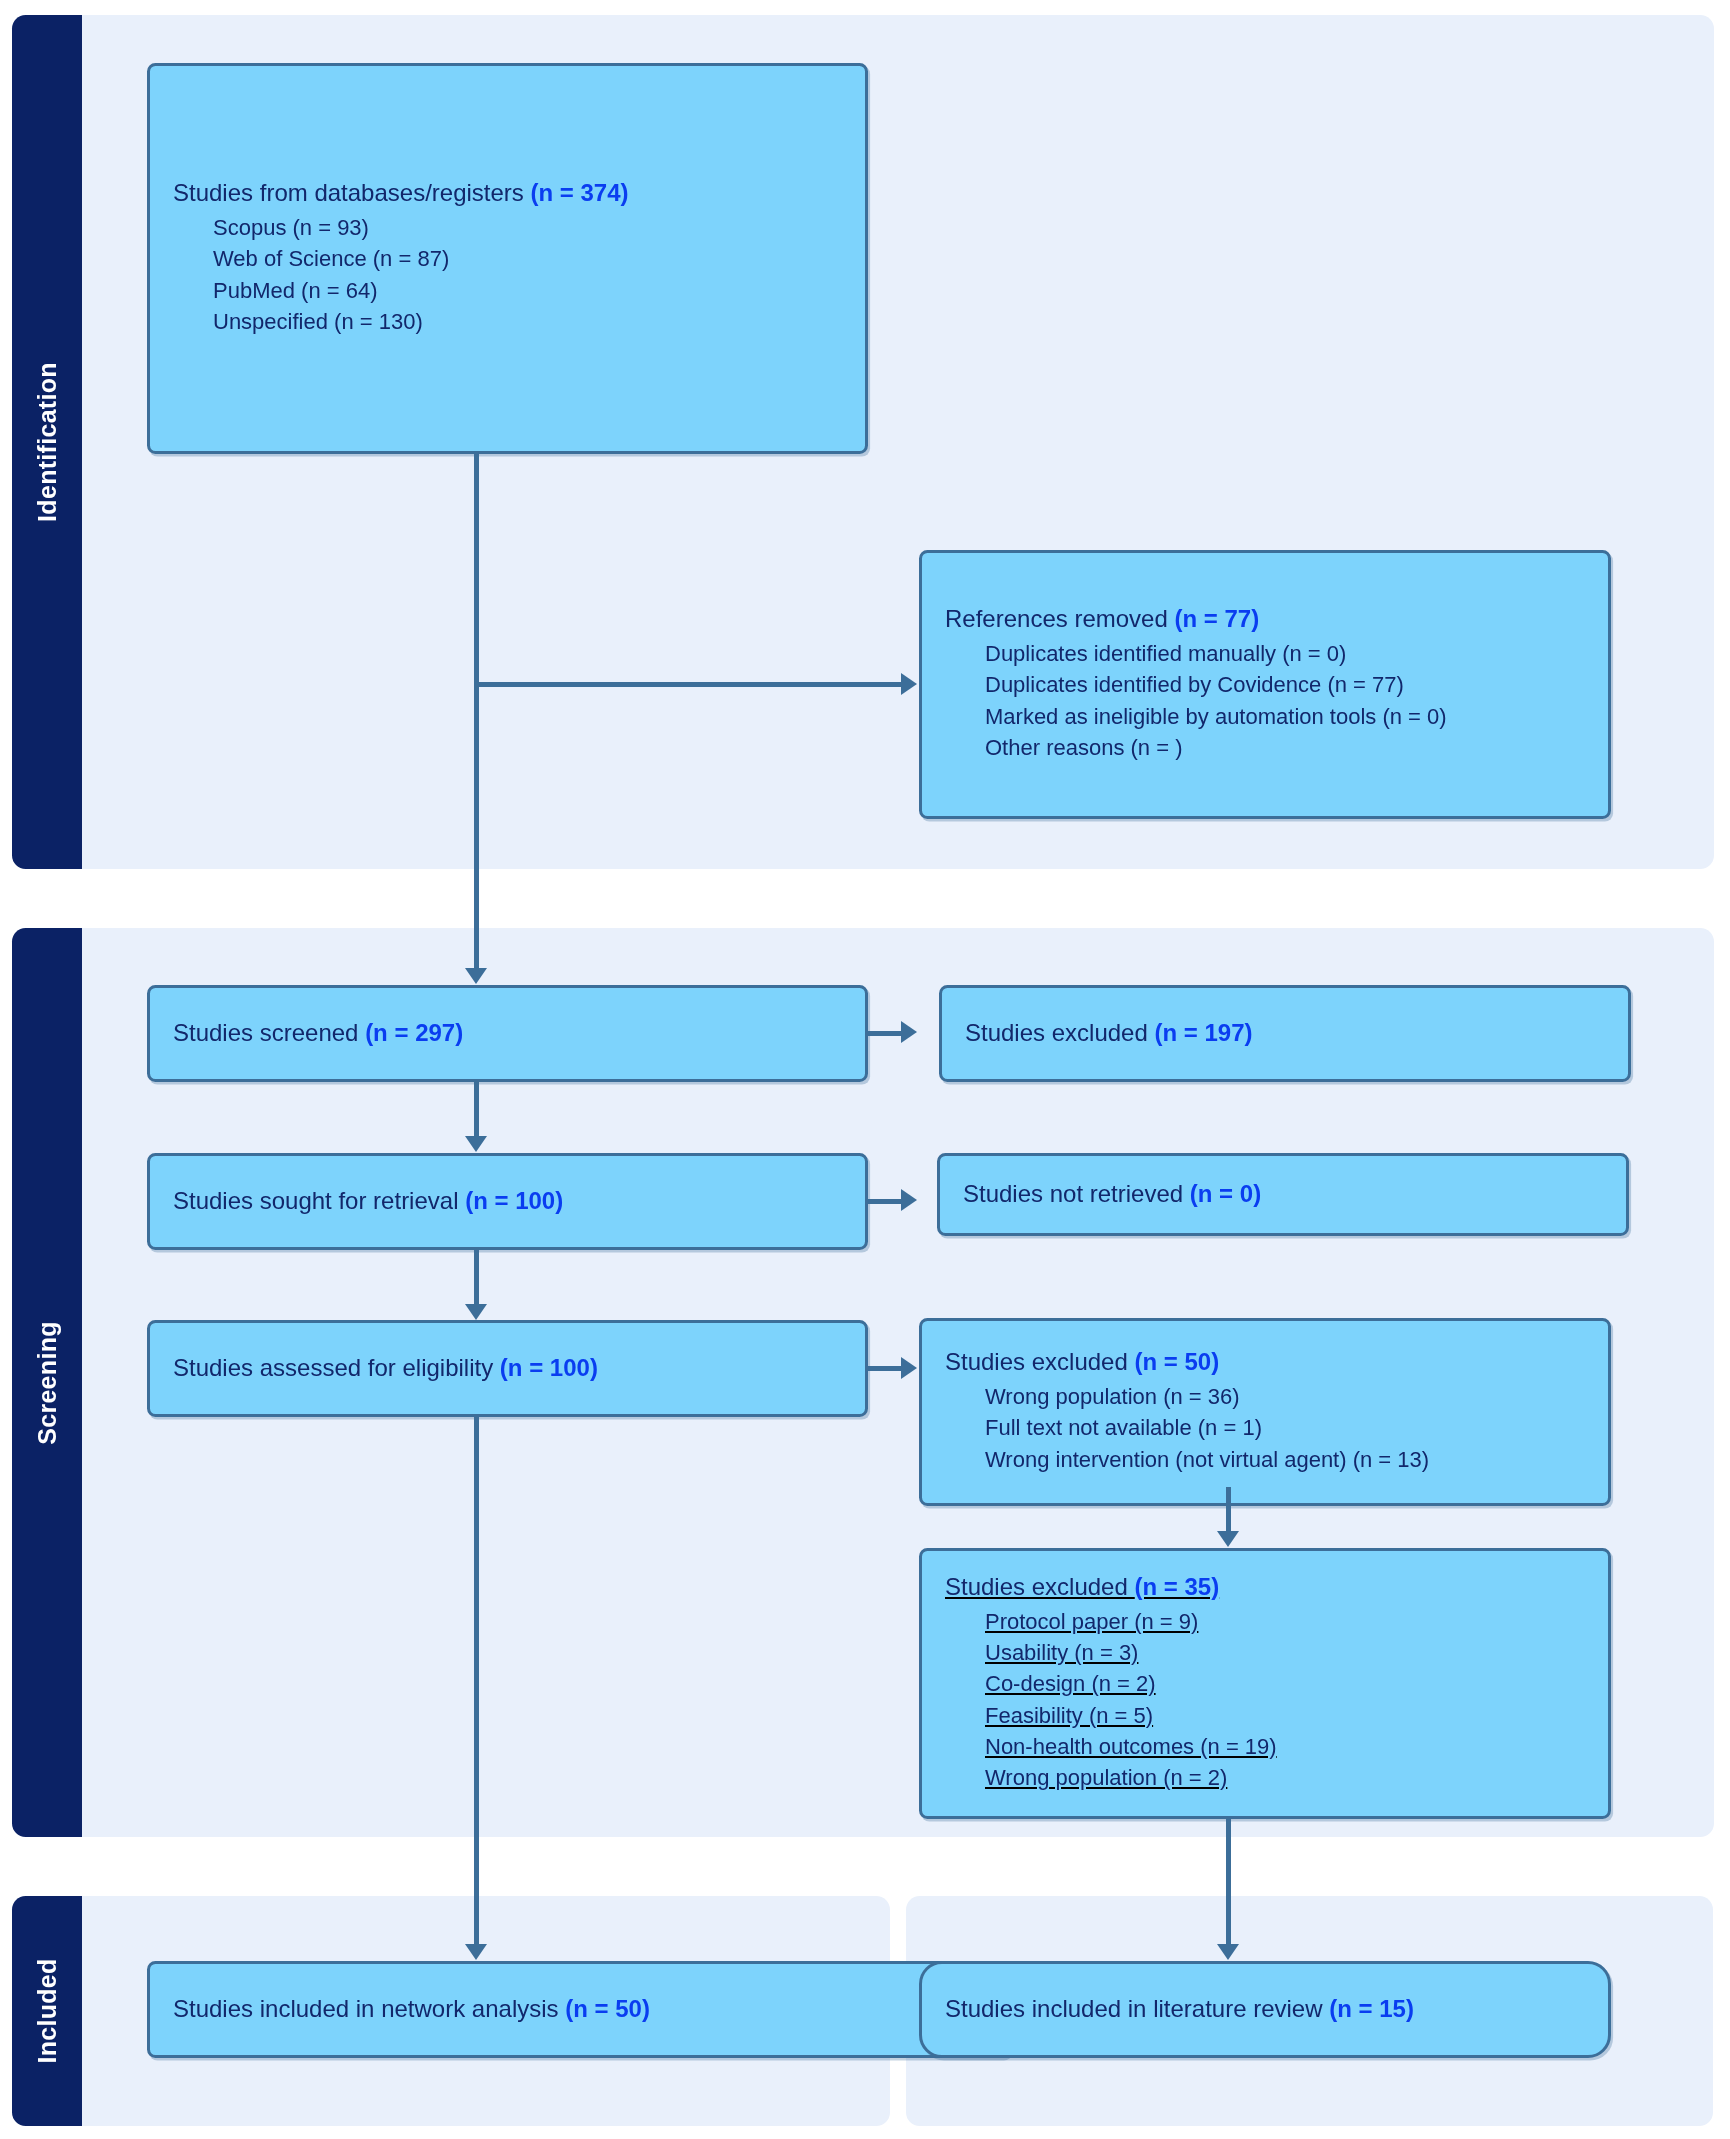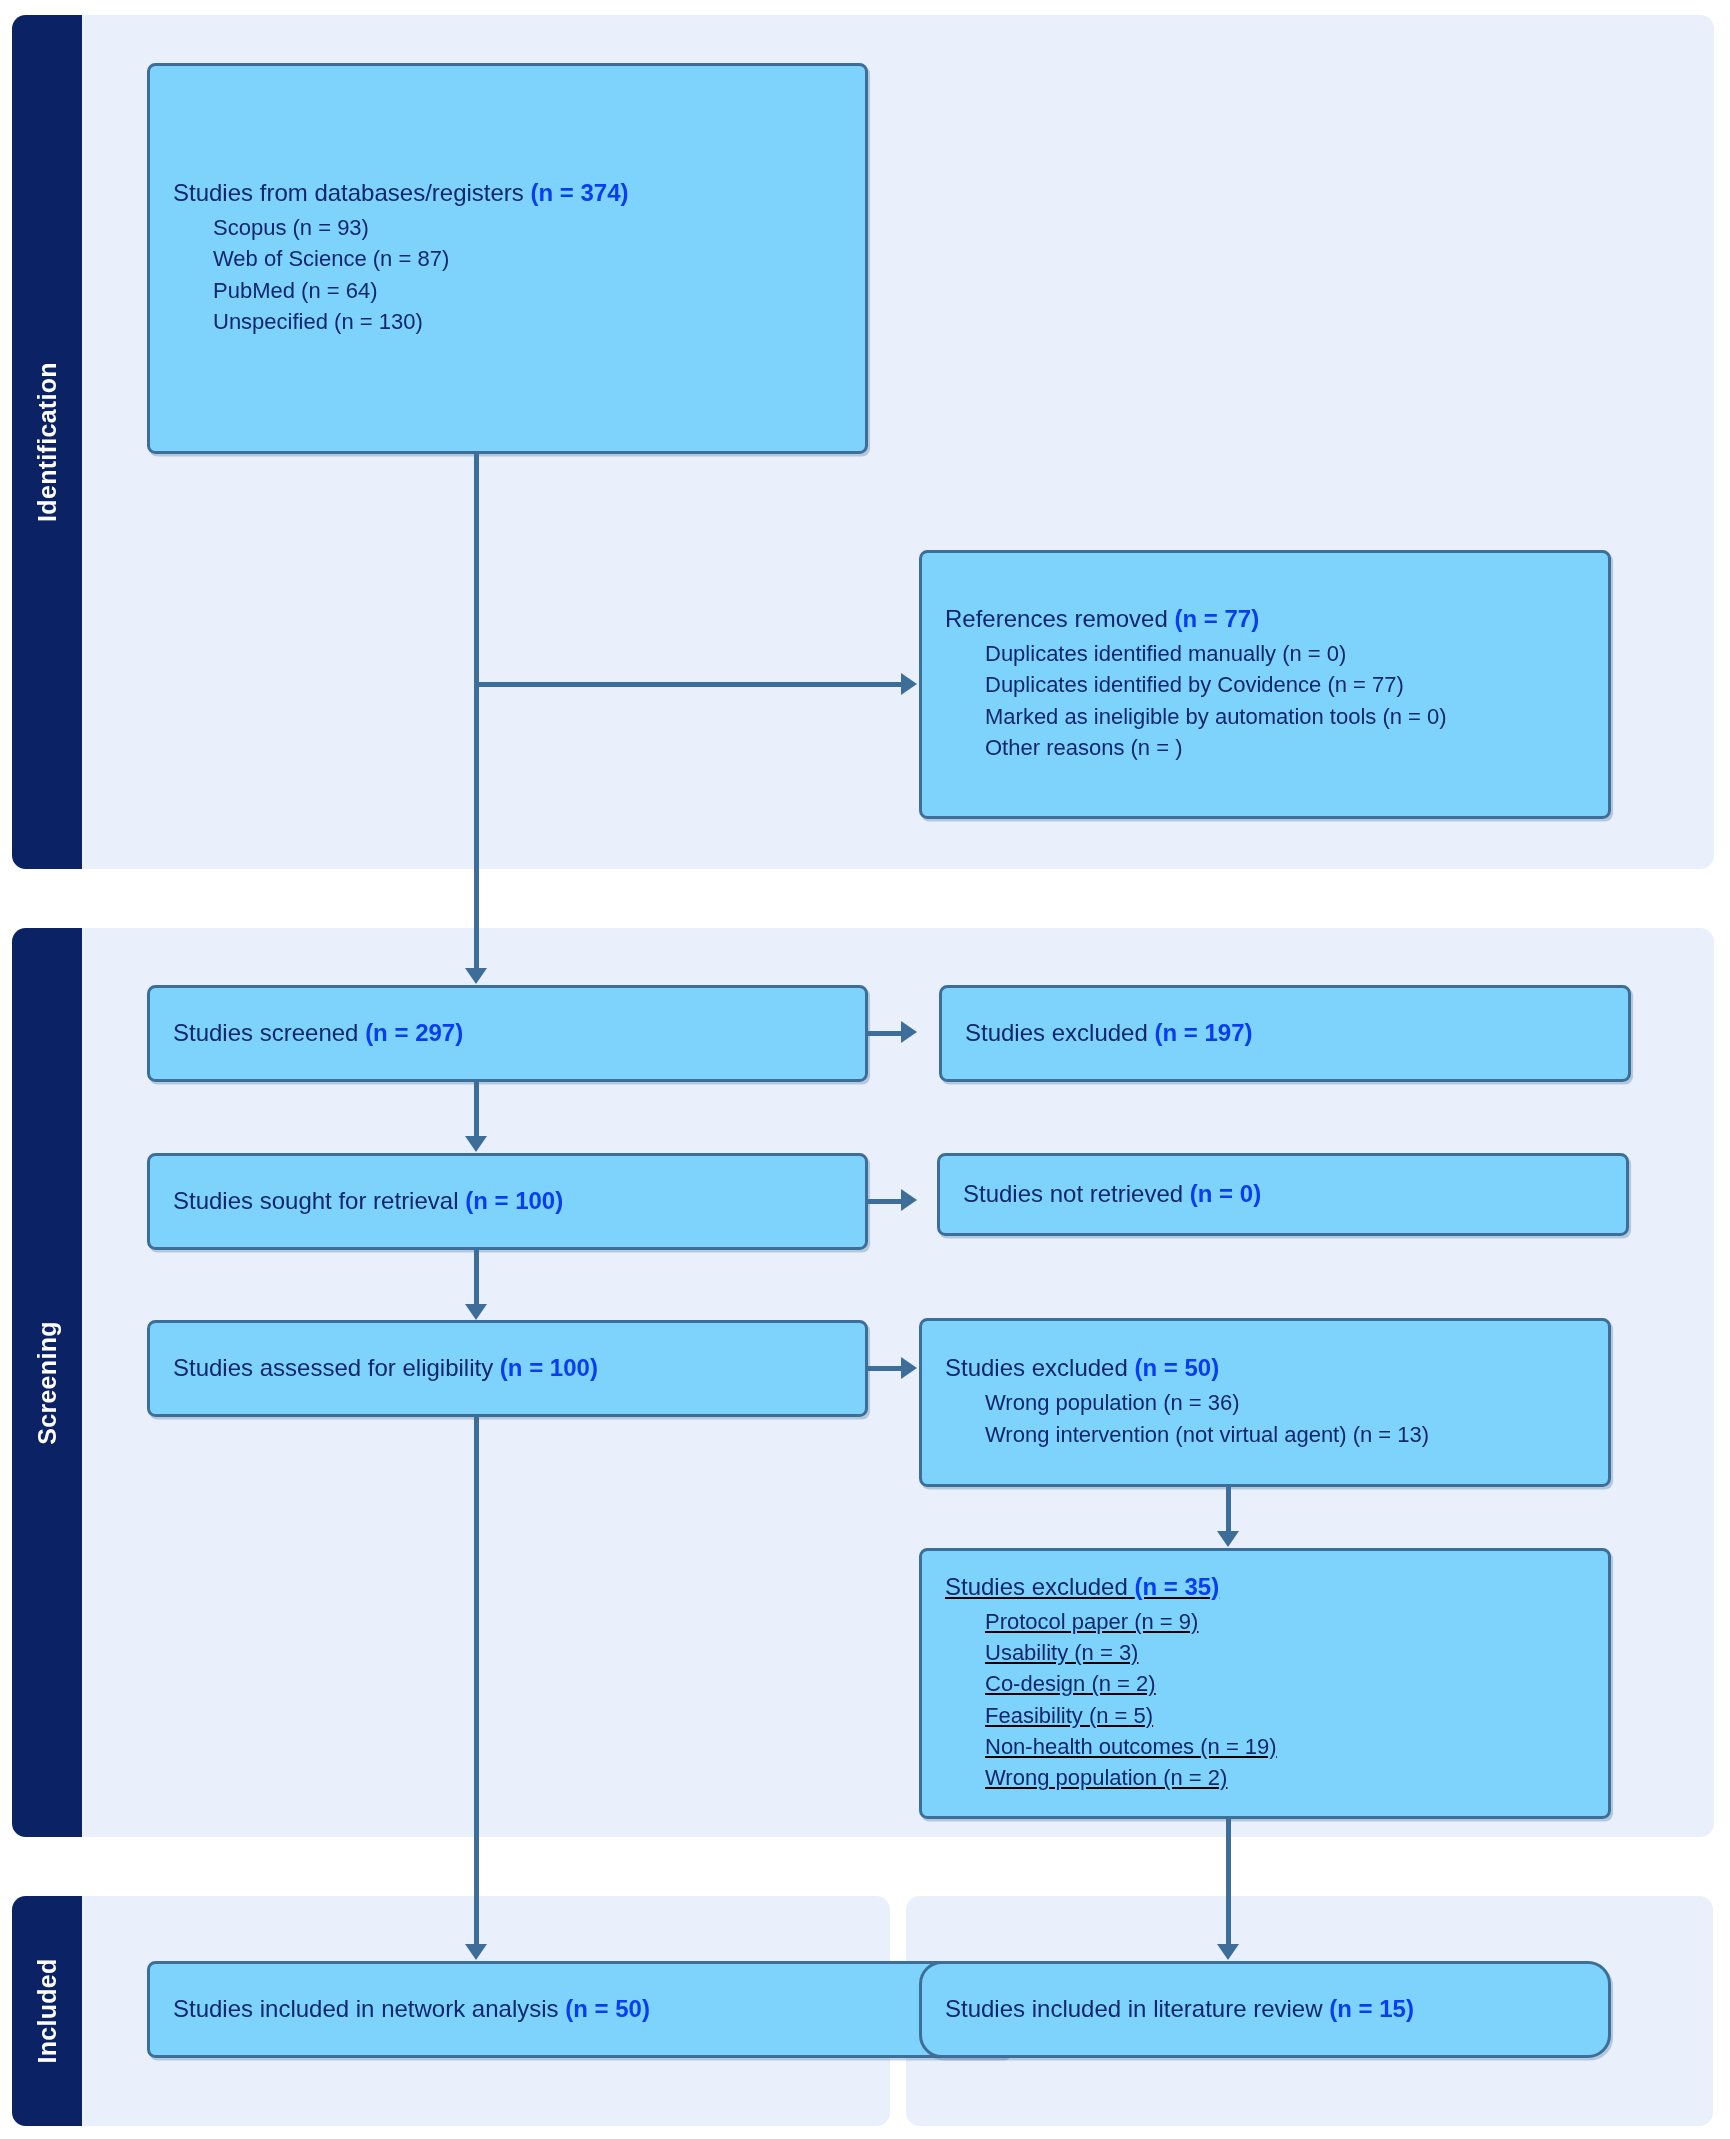--- a/index.html
+++ b/index.html
@@ -114,25 +114,26 @@
       <div class="headline"><span>Studies not retrieved </span><span class="count">(n = 0)</span></div>
     </div>
   </div>
 
   <div class="nodebox" style="left:147px;top:1320px;width:721px;height:97px;">
     <div class="inner">
       <div class="headline"><span>Studies assessed for eligibility </span><span class="count">(n = 100)</span></div>
     </div>
   </div>
 
-  <div class="nodebox" style="left:919px;top:1318px;width:692px;height:169px;">
+  <div class="nodebox" style="left:919px;top:1318px;width:692px;height:188px;">
     <div class="inner">
       <div class="headline"><span>Studies excluded </span><span class="count">(n = 50)</span></div>
       <ul class="sublist">
         <li>Wrong population (n = 36)</li>
+        <li>Full text not available (n = 1)</li>
         <li>Wrong intervention (not virtual agent) (n = 13)</li>
       </ul>
     </div>
   </div>
 
   <div class="nodebox" style="left:919px;top:1548px;width:692px;height:271px;text-decoration:underline;">
     <div class="inner">
       <div class="headline"><span>Studies excluded </span><span class="count">(n = 35)</span></div>
       <ul class="sublist">
         <li>Protocol paper (n = 9)</li>

